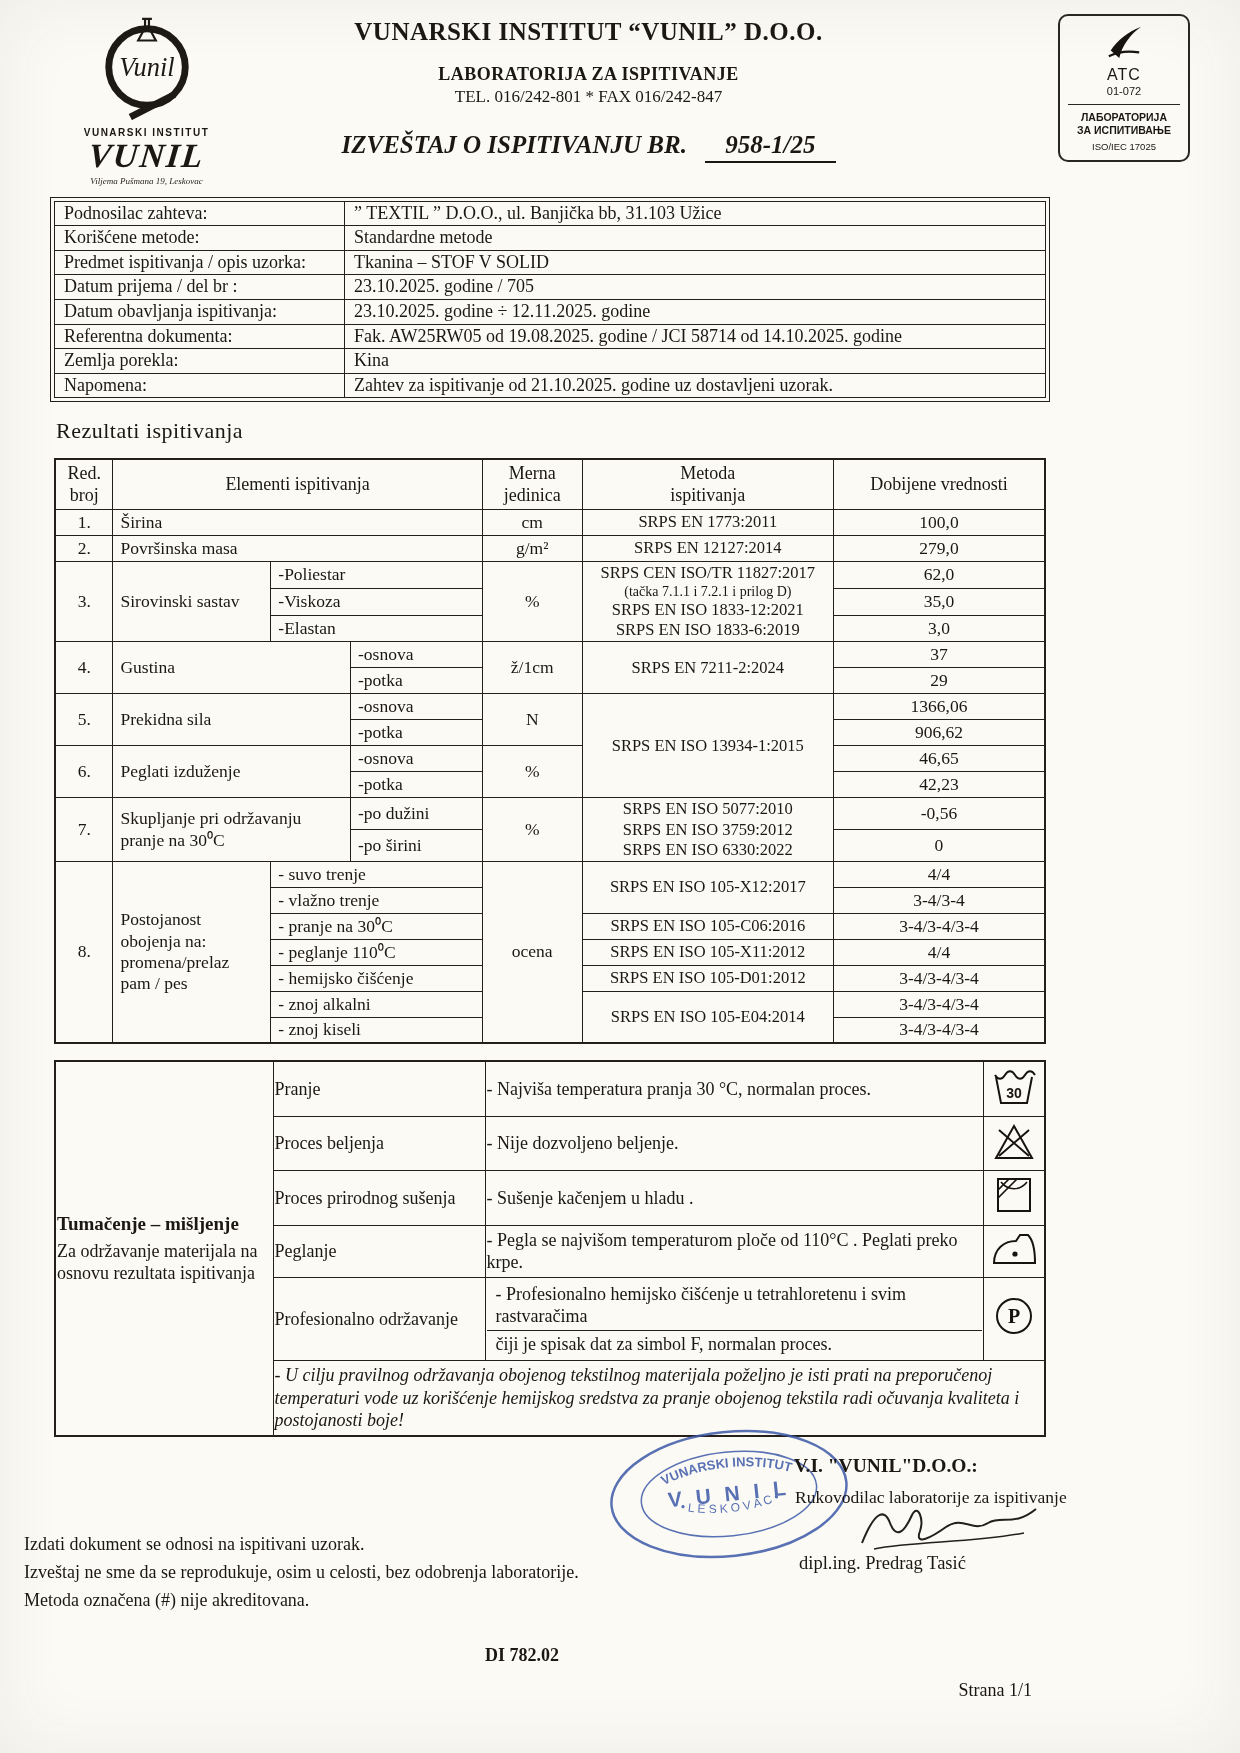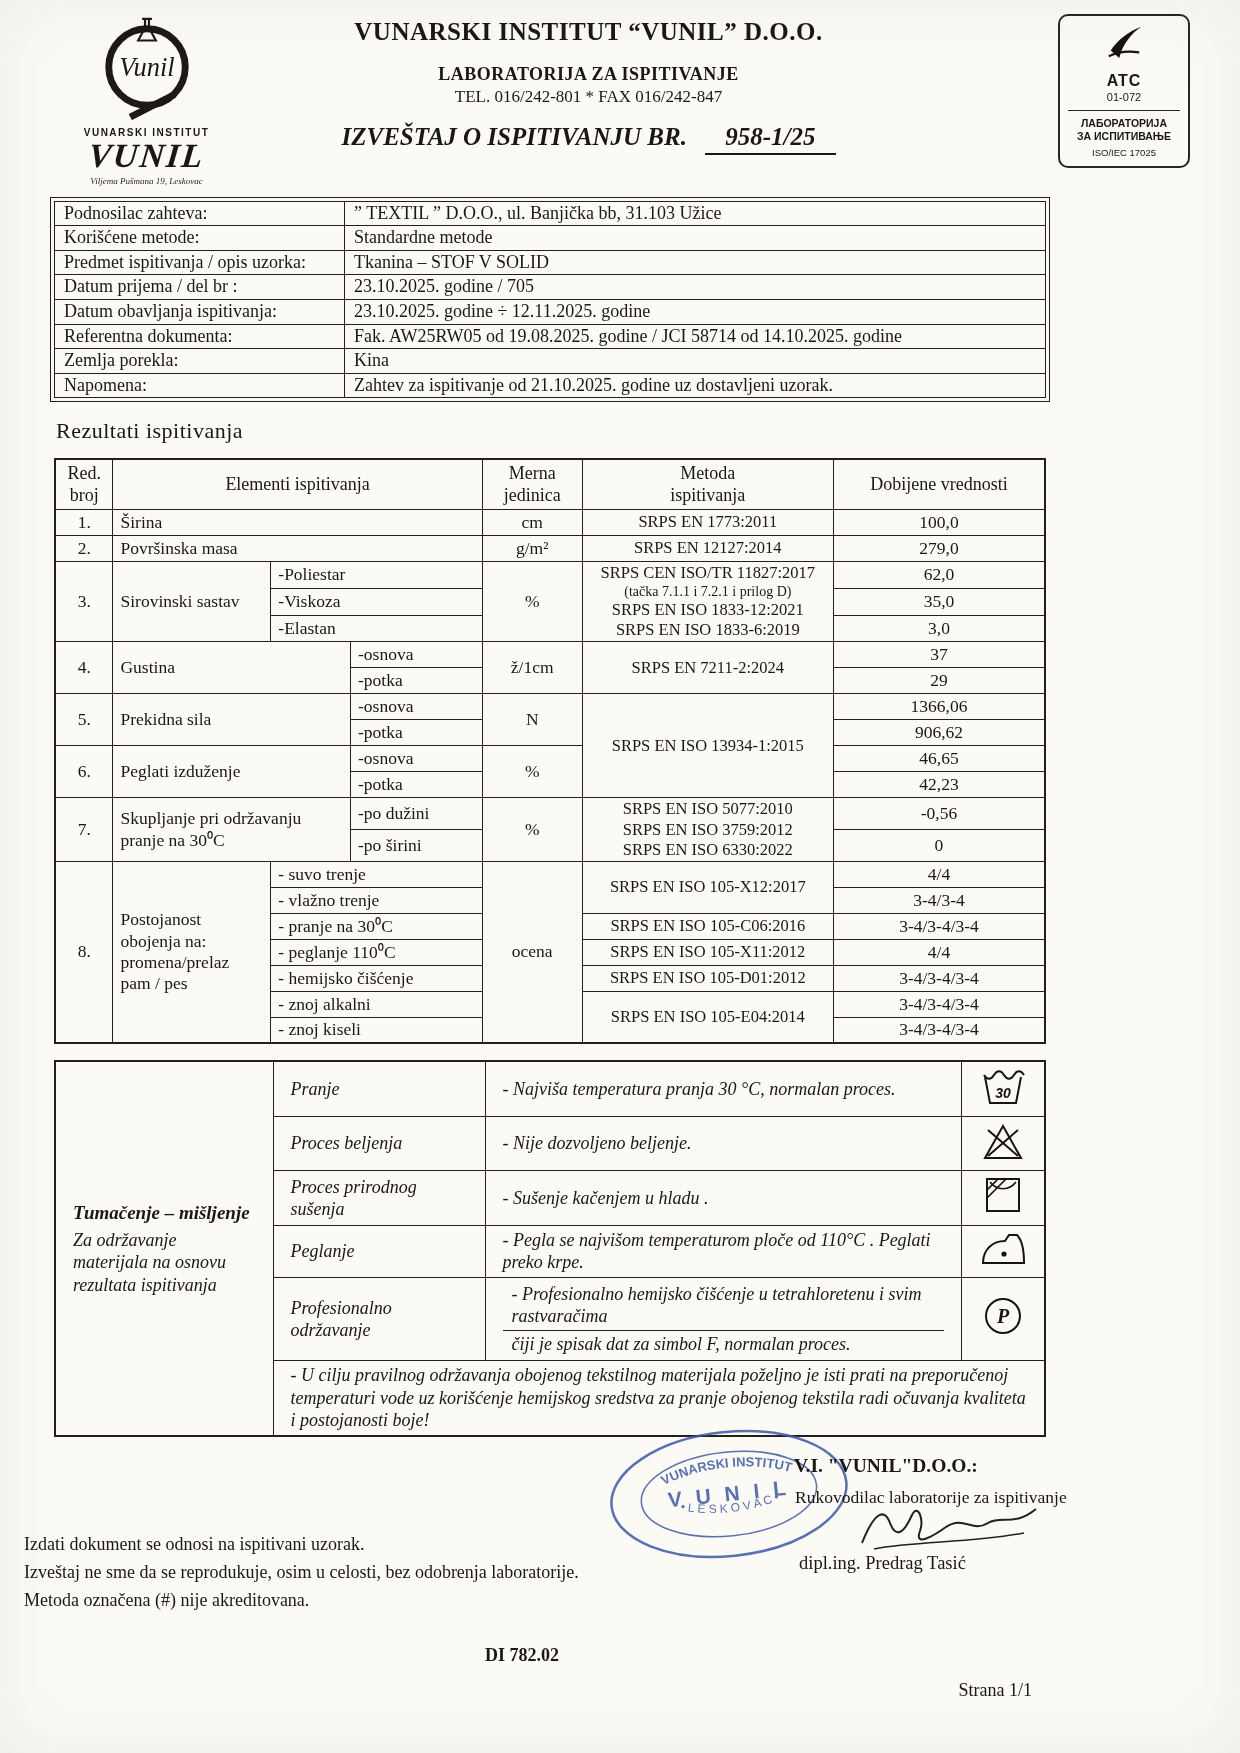--- a/index.html
+++ b/index.html
@@ -15,24 +15,24 @@
   
   .header { display:flex; align-items:flex-start; }
   .logo-block { width:185px; text-align:center; padding-top:2px; flex:0 0 auto; }
   .logo-cap { font-family:"Liberation Sans",sans-serif; font-weight:bold; font-size:10px; letter-spacing:1.5px; margin-top:3px; }
   .logo-brand { font-style:italic; font-weight:bold; font-size:34px; line-height:1.05; letter-spacing:2px; transform:skewX(-6deg); }
   .logo-sub { font-size:9px; font-style:italic; margin-top:2px; color:#2a251e; }
   .head-center { flex:1 1 auto; text-align:center; padding:4px 120px 0 0; }
   .inst { font-size:25px; font-weight:bold; letter-spacing:.5px; }
   .lab { font-size:18px; font-weight:bold; margin-top:18px; letter-spacing:.5px; }
   .addr, .tel { font-size:17px; margin-top:2px; }
-  .report-line { margin-top:16px; font-size:25px; font-weight:bold; font-style:italic; white-space:nowrap; }
+  .report-line { margin-top:24px; font-size:25px; font-weight:bold; font-style:italic; white-space:nowrap; }
   .report-number { display:inline-block; border-bottom:2.5px solid #1b1712; padding:0 20px 2px; margin-left:12px; }
   .badge { flex:0 0 auto; width:132px; border:2px solid #2a2620; border-radius:10px; padding:8px 5px 7px; text-align:center; font-family:"Liberation Sans",sans-serif; }
-  .badge-name { font-weight:bold; font-size:16px; letter-spacing:1px; margin-top:8px; }
+  .badge-name { font-weight:normal; font-size:16px; letter-spacing:1px; margin-top:2px; }
   .badge-code { font-size:11px; margin-top:1px; }
   .badge-div { border-top:1.5px solid #2a2620; margin:7px 3px 6px; }
   .badge-l { font-size:10.5px; font-weight:bold; line-height:1.25; }
   .badge-l3 { font-size:9.5px; margin-top:4px; font-weight:normal; }
 
   
   table.info { border-collapse:collapse; width:992px; margin-top:15px; outline:1.5px solid #241f19; outline-offset:3px;padding-left:32px; }
   table.info td { border:1.6px solid #241f19; font-size:18px; padding:1px 9px; height:23px; line-height:1.2; }
   td.info-label { width:290px; }
 
@@ -41,21 +41,21 @@
   table.results { border-collapse:collapse; width:992px; border:2.2px solid #241f19; }
   table.results td { border:1.6px solid #241f19; font-size:17.5px; padding:1px 7px; height:26px; line-height:1.22; vertical-align:middle; }
   table.results tr.thead td { height:50px; font-size:18px; }
   .ctr { text-align:center; }
   .method { font-size:16.5px !important; text-align:center; }
   .msmall { font-size:14px; }
   .c1{width:58px}.c2{width:158px}.c3{width:80px}.c4{width:132px}.c5{width:100px}.c6{width:252px}.c7{width:212px}
 
   
   table.care { border-collapse:collapse; width:992px; margin-top:16px; border:2.2px solid #241f19; }
-  table.care td { border:1.6px solid #241f19; font-size:18px; padding:3px 17px; vertical-align:middle; line-height:1.25;font-style:italic; }
+  table.care td { border:1.6px solid #241f19; font-size:18px; padding:3px 1px; vertical-align:middle; line-height:1.25; }
   td.care-head { width:218px; text-align:left; vertical-align:top; padding-top:24px; }
   .care-head-b { font-weight:bold; font-size:19px; margin-bottom:4px; }
   td.care-label { width:212px; }
   td.care-desc { font-size:17px; }
   td.care-sym { width:62px; text-align:center; padding:2px; }
   td.desc2 { padding:0; font-size:17px; }
   .desc2 div { padding:2px 9px; }
   .desc2 .d2 { border-top:1.6px solid #241f19; }
   td.care-note { font-style:italic; font-size:17.5px; padding:9px 14px 12px; line-height:1.5; }
   .care-row-1{height:46px}.care-row-2{height:44px}.care-row-3{height:48px}.care-row-4{height:50px}

